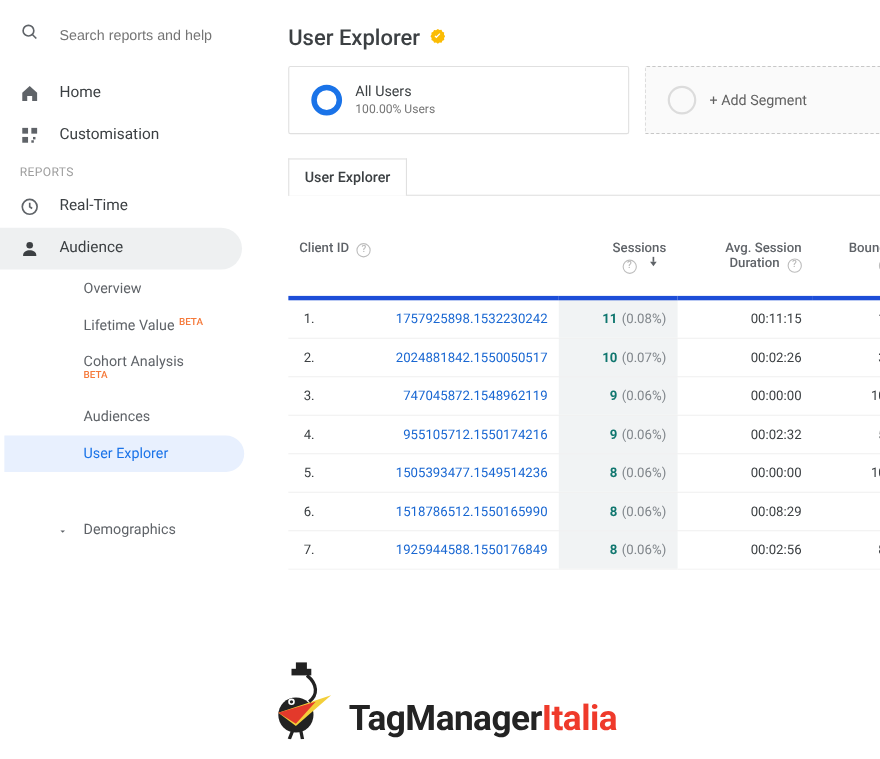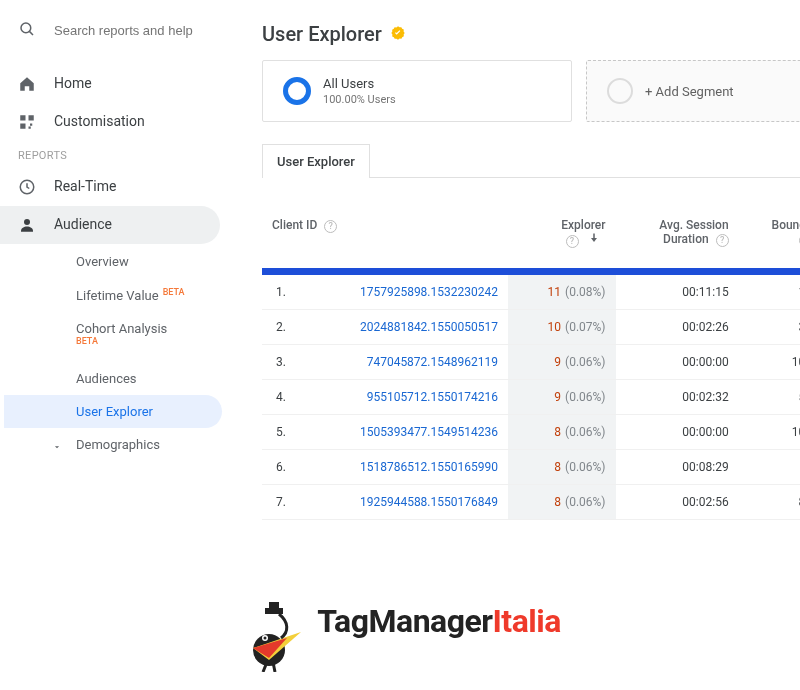--- a/index.html
+++ b/index.html
@@ -148,34 +148,34 @@
 table {
   border-collapse: collapse;
   width: 100%;
   font-size: 12px;
 }
 thead th {
   text-align: right;
   font-weight: 500;
   color: #5f6368;
   padding: 6px 10px 20px 10px;
-  border-bottom: 7px solid #1d4ed8;
+  border-bottom: 4px solid #1d4ed8;
   vertical-align: top;
 }
 thead th.left { text-align: left; }
 tbody td {
   padding: 10px 10px;
   border-bottom: 1px solid #f0f0f0;
   text-align: right;
   white-space: nowrap;
 }
 tbody td.idx { text-align: right; width: 28px; color: #3c4043; padding-right: 4px; padding-left: 4px; }
 tbody td.cid { text-align: right; color: #1967d2; }
 tbody td.sess { background: #f1f3f4; }
-.sess-val { font-weight: 400; color: #c2410c; }
+.sess-val { font-weight: 700; color: #0f766e; }
 .sess-pct { color: #80868b; margin-left: 4px; }
 .help {
   display: inline-flex;
   align-items: center;
   justify-content: center;
   width: 13px; height: 13px;
   border: 1px solid #bdbdbd;
   border-radius: 50%;
   font-size: 9px;
   color: #bdbdbd;
@@ -184,21 +184,21 @@
 .sort-arrow {
   margin: 0 6px;
   color: #5f6368;
 }
 
 .footer-logo {
   position: absolute;
   left: 0; right: 0;
   bottom: 18px;
   display: flex;
-  align-items: flex-start;
+  align-items: flex-end;
   justify-content: center;
   gap: -4px;
 }
 .logo-mark {
   width: 78px; height: 70px;
   position: relative;
 }
 .logo-text {
   font-size: 32px;
   font-weight: 700;
@@ -271,21 +271,21 @@
       <div class="sub-list">
         <div class="sub-item">Overview</div>
         <div class="sub-item">
           <span>Lifetime Value</span><span class="beta">BETA</span>
         </div>
         <div class="sub-item">
           <span>Cohort Analysis</span><br><span class="beta" style="margin-left:0">BETA</span>
         </div>
         <div class="sub-item">Audiences</div>
         <div class="sub-item selected">User Explorer</div>
-        <div class="sub-item" style="padding-left:72px;">
+        <div class="sub-item" style="padding-left:72px;margin-top:36px;">
           <span class="caret">
             <svg width="10" height="10" viewBox="0 0 24 24" fill="#5f6368">
                 <path d="M7 10l5 5 5-5z"></path>
               </svg>
           </span>
           <span>Demographics</span>
         </div>
       </div>
     </div>
   </div>
@@ -322,21 +322,21 @@
 
     <div class="table-wrap">
       <table>
         <thead>
           <tr>
             <th class="left" colspan="2">
               <span>Client ID</span>
               <span class="help">?</span>
             </th>
             <th>
-              <span>Explorer</span><br>
+              <span>Sessions</span><br>
               <span class="help">?</span>
               <span class="sort-arrow">
                 <svg width="12" height="12" viewBox="0 0 24 24" fill="#5f6368">
                     <path d="M12 20l-6-8h12z"></path>
                     <rect x="10.5" y="3" width="3" height="9"></rect>
                   </svg>
               </span>
             </th>
             <th>
               <span>Avg. Session</span><br>

